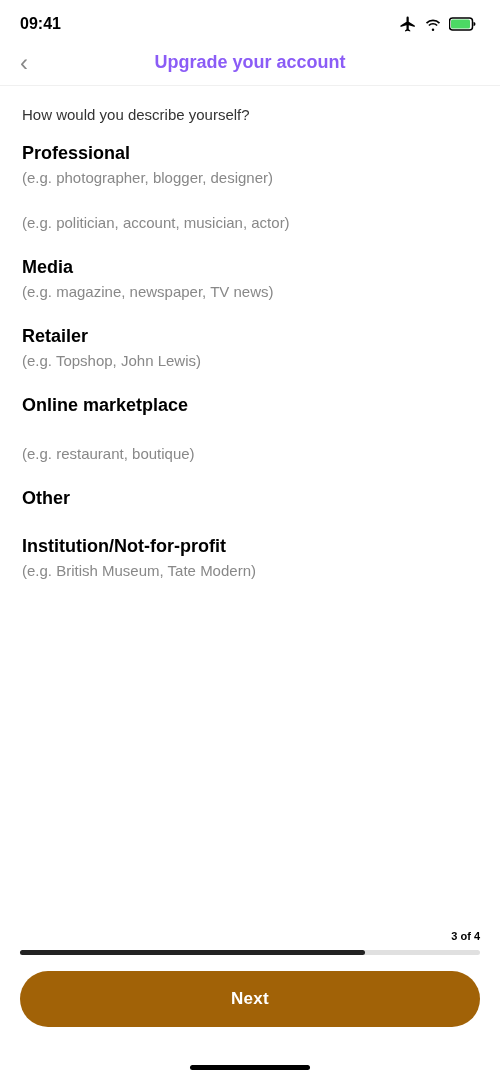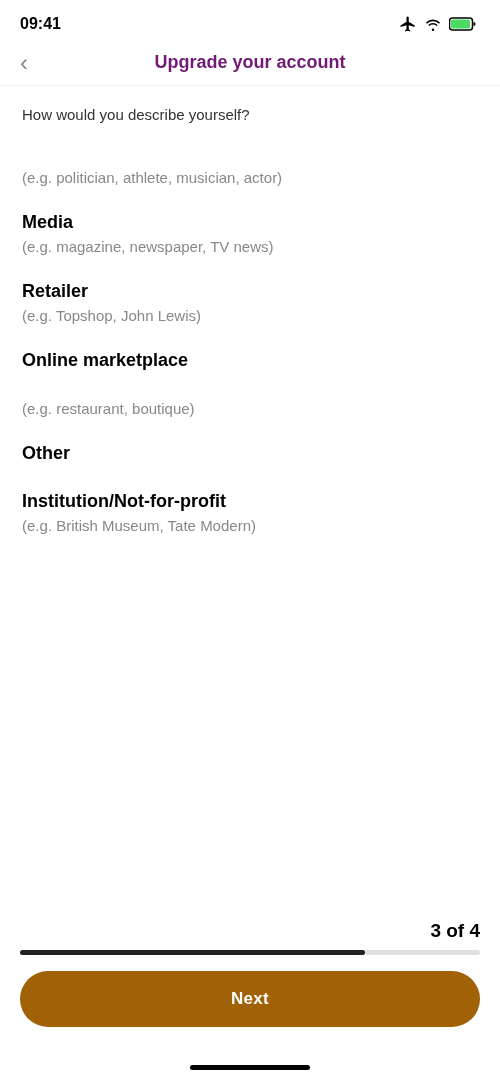--- a/index.html
+++ b/index.html
@@ -52,34 +52,34 @@
       border: none;
       cursor: pointer;
       font-size: 24px;
       color: #888;
       line-height: 1;
       padding: 4px;
     }
     .header-title {
       font-size: 18px;
       font-weight: 700;
-      color: #701a75;
+      color: #8b5cf6;
     }
 
     
     .content {
       flex: 1;
       padding: 20px 22px 20px;
       overflow-y: auto;
     }
 
     .subtitle {
       font-size: 15px;
       color: #333;
-      margin-bottom: 32px;
+      margin-bottom: 8px;
     }
 
     .option-item {
       padding: 12px 0;
       cursor: pointer;
       border-bottom: none;
     }
     .option-title {
       font-size: 18px;
       font-weight: 700;
@@ -92,21 +92,21 @@
       line-height: 1.4;
     }
 
     
     .footer {
       padding: 16px 20px 30px;
       background: #fff;
     }
     .progress-label {
       text-align: right;
-      font-size: 19px;
+      font-size: 11px;
       font-weight: 600;
       color: #000;
       margin-bottom: 8px;
     }
     .progress-bar-bg {
       width: 100%;
       height: 5px;
       background: #e0e0e0;
       border-radius: 3px;
       margin-bottom: 16px;
@@ -169,21 +169,25 @@
 <div class="header">
   <button class="back-btn">‹</button>
   <span class="header-title">Upgrade your account</span>
 </div>
 
 <div class="content">
   <p class="subtitle">How would you describe yourself?</p>
 
   <div id="options-container">
       <div class="option-item">
-        <div class="option-example">(e.g. politician, athlete, musician, actor)</div>
+        <div class="option-title">Professional</div>
+        <div class="option-example">(e.g. photographer, blogger, designer)</div>
+      </div>
+      <div class="option-item">
+        <div class="option-example">(e.g. politician, account, musician, actor)</div>
       </div>
       <div class="option-item">
         <div class="option-title">Media</div>
         <div class="option-example">(e.g. magazine, newspaper, TV news)</div>
       </div>
       <div class="option-item">
         <div class="option-title">Retailer</div>
         <div class="option-example">(e.g. Topshop, John Lewis)</div>
       </div>
       <div class="option-item">

